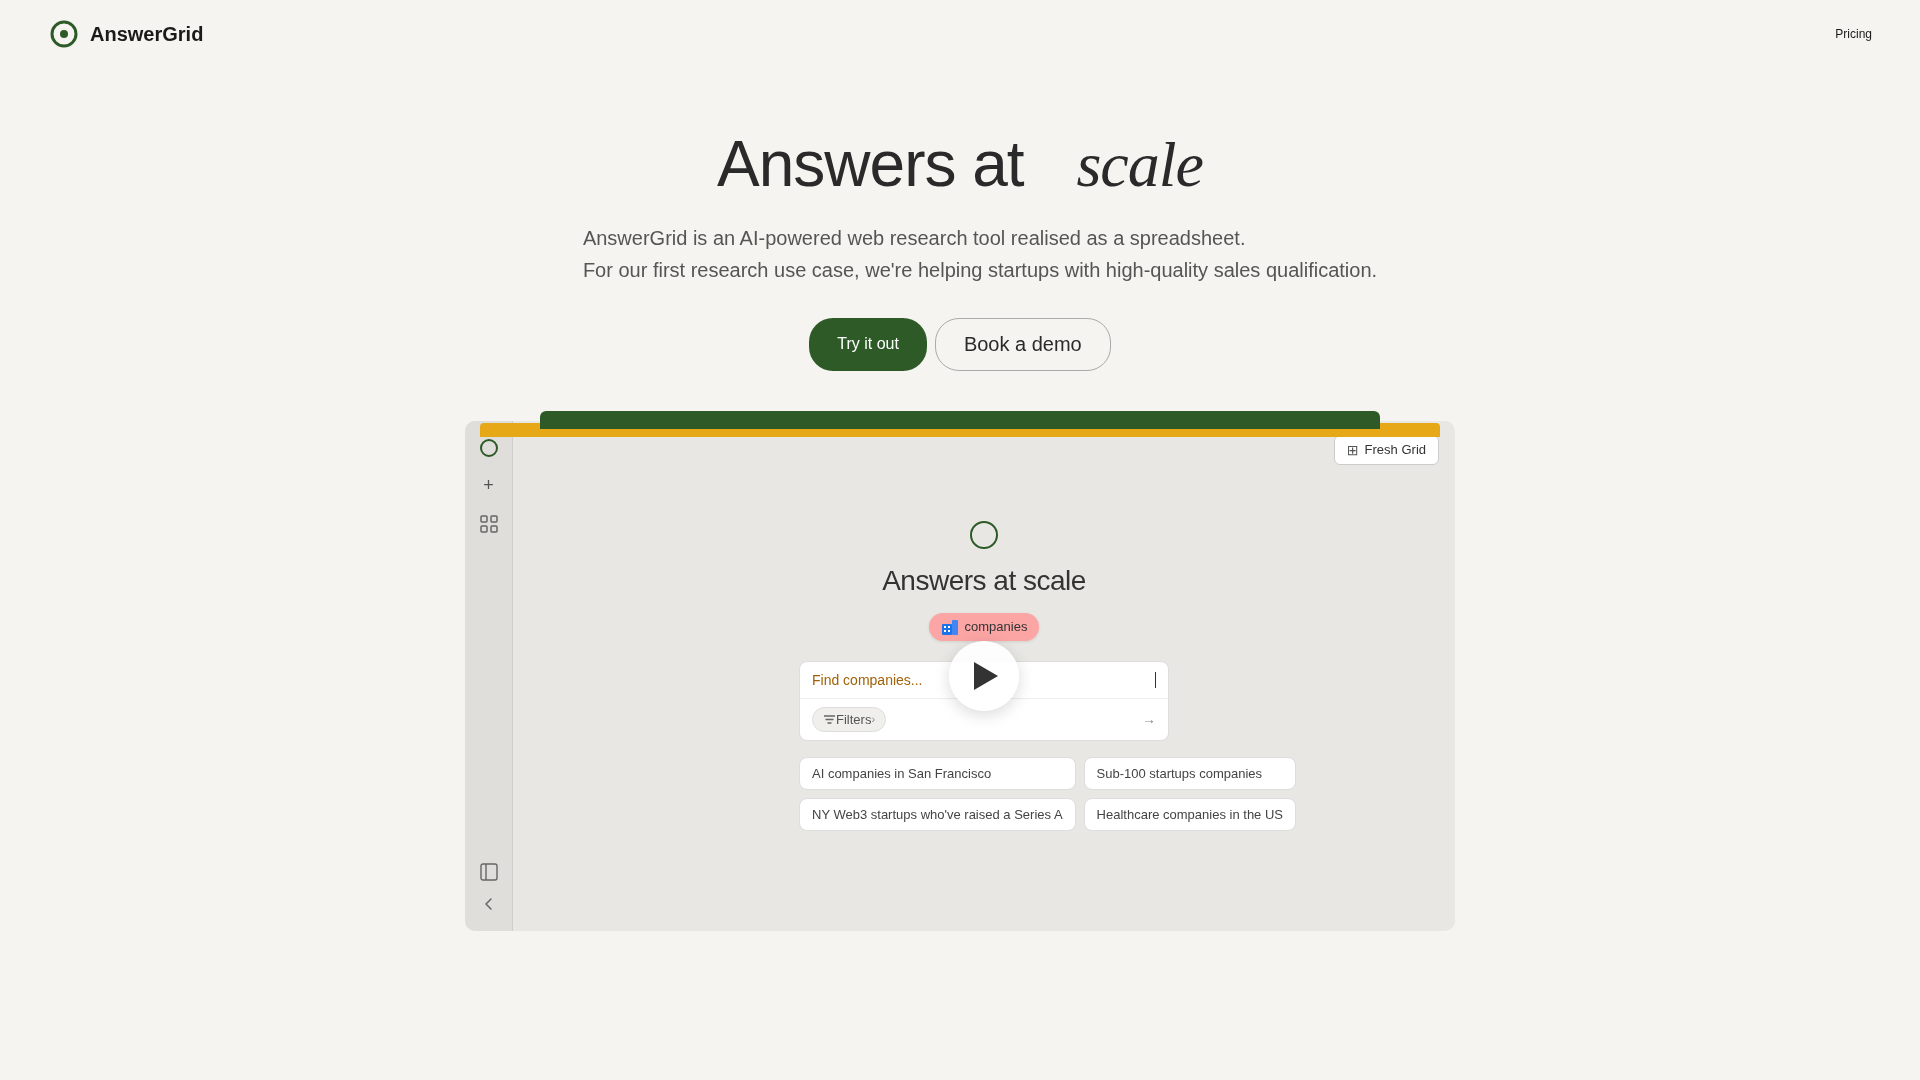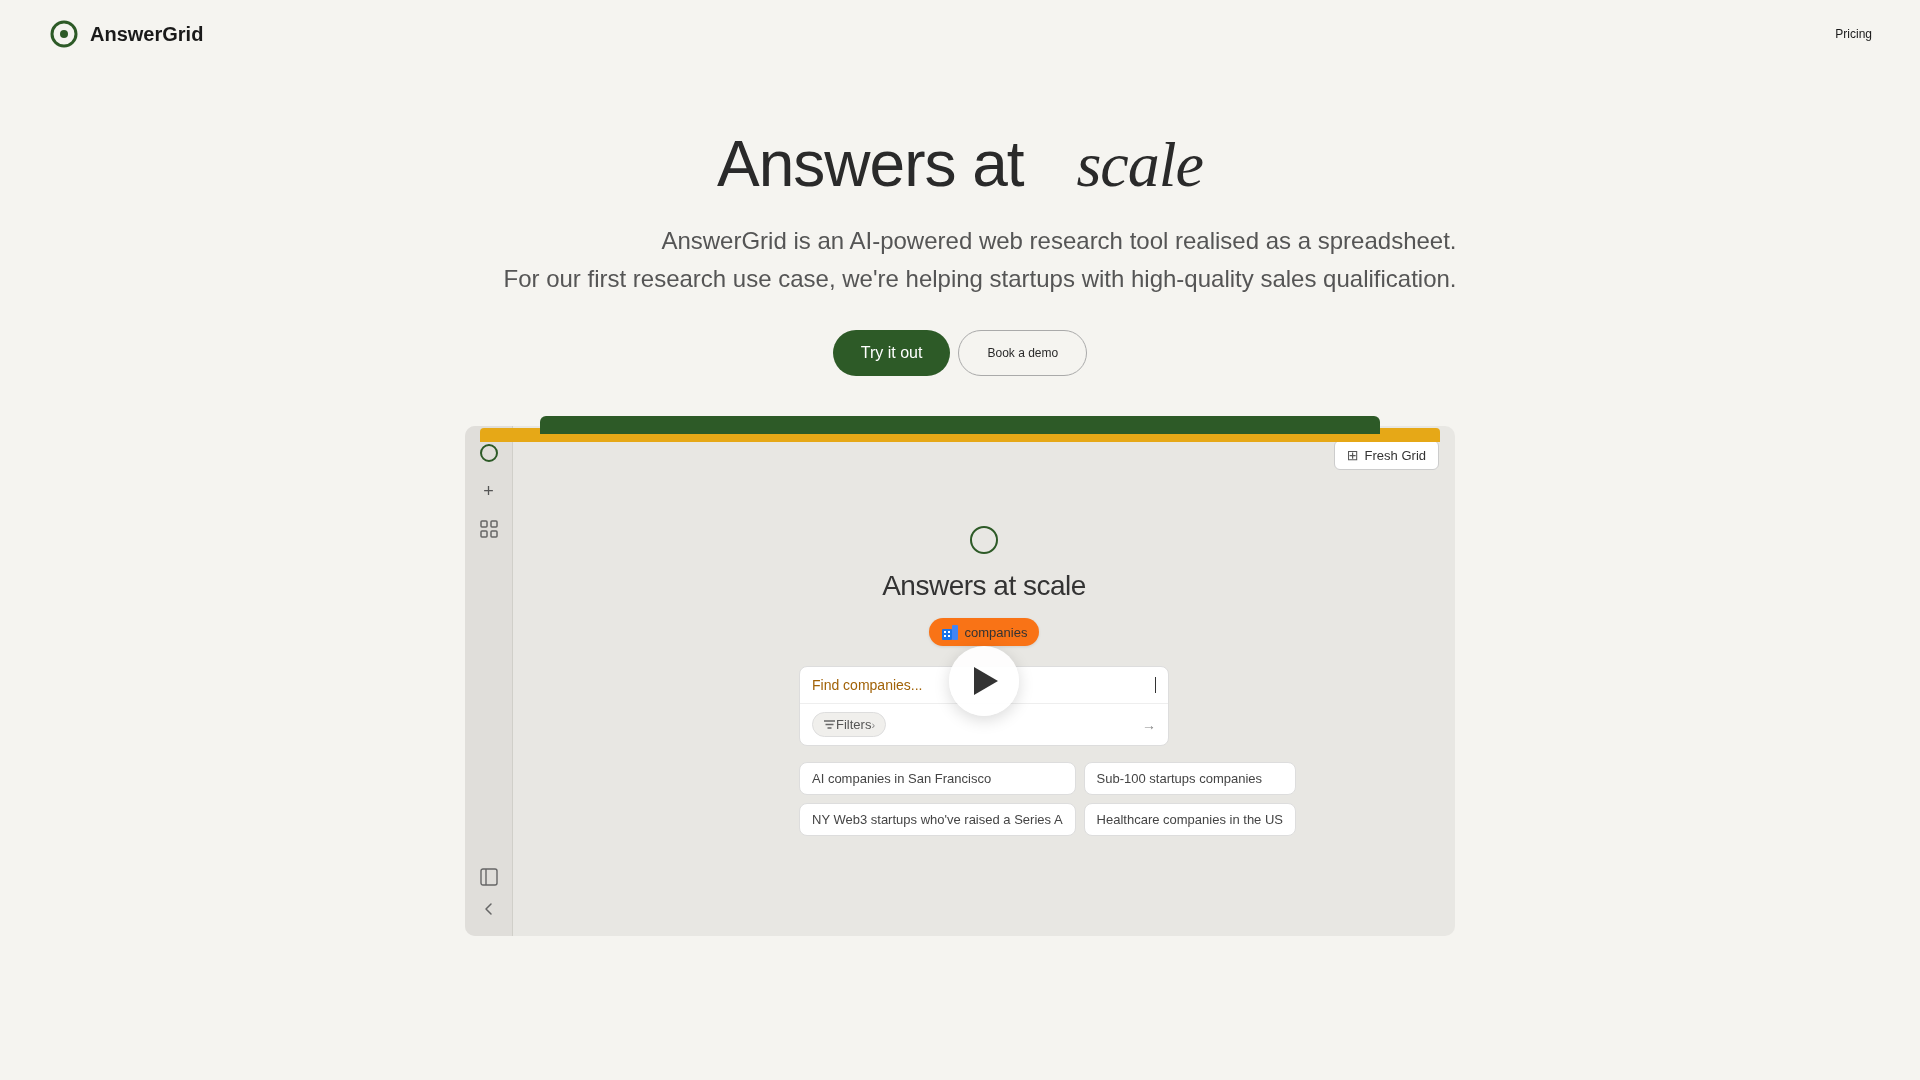--- a/index.html
+++ b/index.html
@@ -66,23 +66,23 @@
       letter-spacing: -1px;
     }
 
     .hero-title em {
       font-style: italic;
       font-family: Georgia, serif;
       margin-left: 36px;
     }
 
     .hero-subtitle {
-      font-size: 24px;
+      font-size: 20px;
       color: #555;
-      text-align: right;
+      text-align: left;
       margin-top: 20px;
       line-height: 1.6;
       margin-left: 40px;
     }
 
     .hero-buttons {
       display: flex;
       gap: 8px;
       margin-top: 32px;
     }
@@ -97,21 +97,21 @@
       cursor: pointer;
       font-weight: 500;
     }
 
     .btn-secondary {
       background: transparent;
       color: #2a2a2a;
       border: 1.5px solid #aaa;
       border-radius: 24px;
       padding: 14px 28px;
-      font-size: 12px;
+      font-size: 20px;
       cursor: pointer;
       font-weight: 500;
     }
 
     
     .preview-outer {
       display: flex;
       justify-content: center;
       padding: 0 60px;
       position: relative;
@@ -248,21 +248,21 @@
       display: flex;
       align-items: center;
       gap: 14px;
       margin-bottom: 4px;
     }
 
     .logo-chip {
       display: flex;
       align-items: center;
       gap: 6px;
-      background: #f97316;
+      background: #fca5a5;
       border-radius: 20px;
       padding: 5px 12px;
       font-size: 13px;
       color: #333;
       box-shadow: 0 1px 3px rgba(0,0,0,0.1);
     }
 
     
     .search-box-wrap {
       width: 370px;

